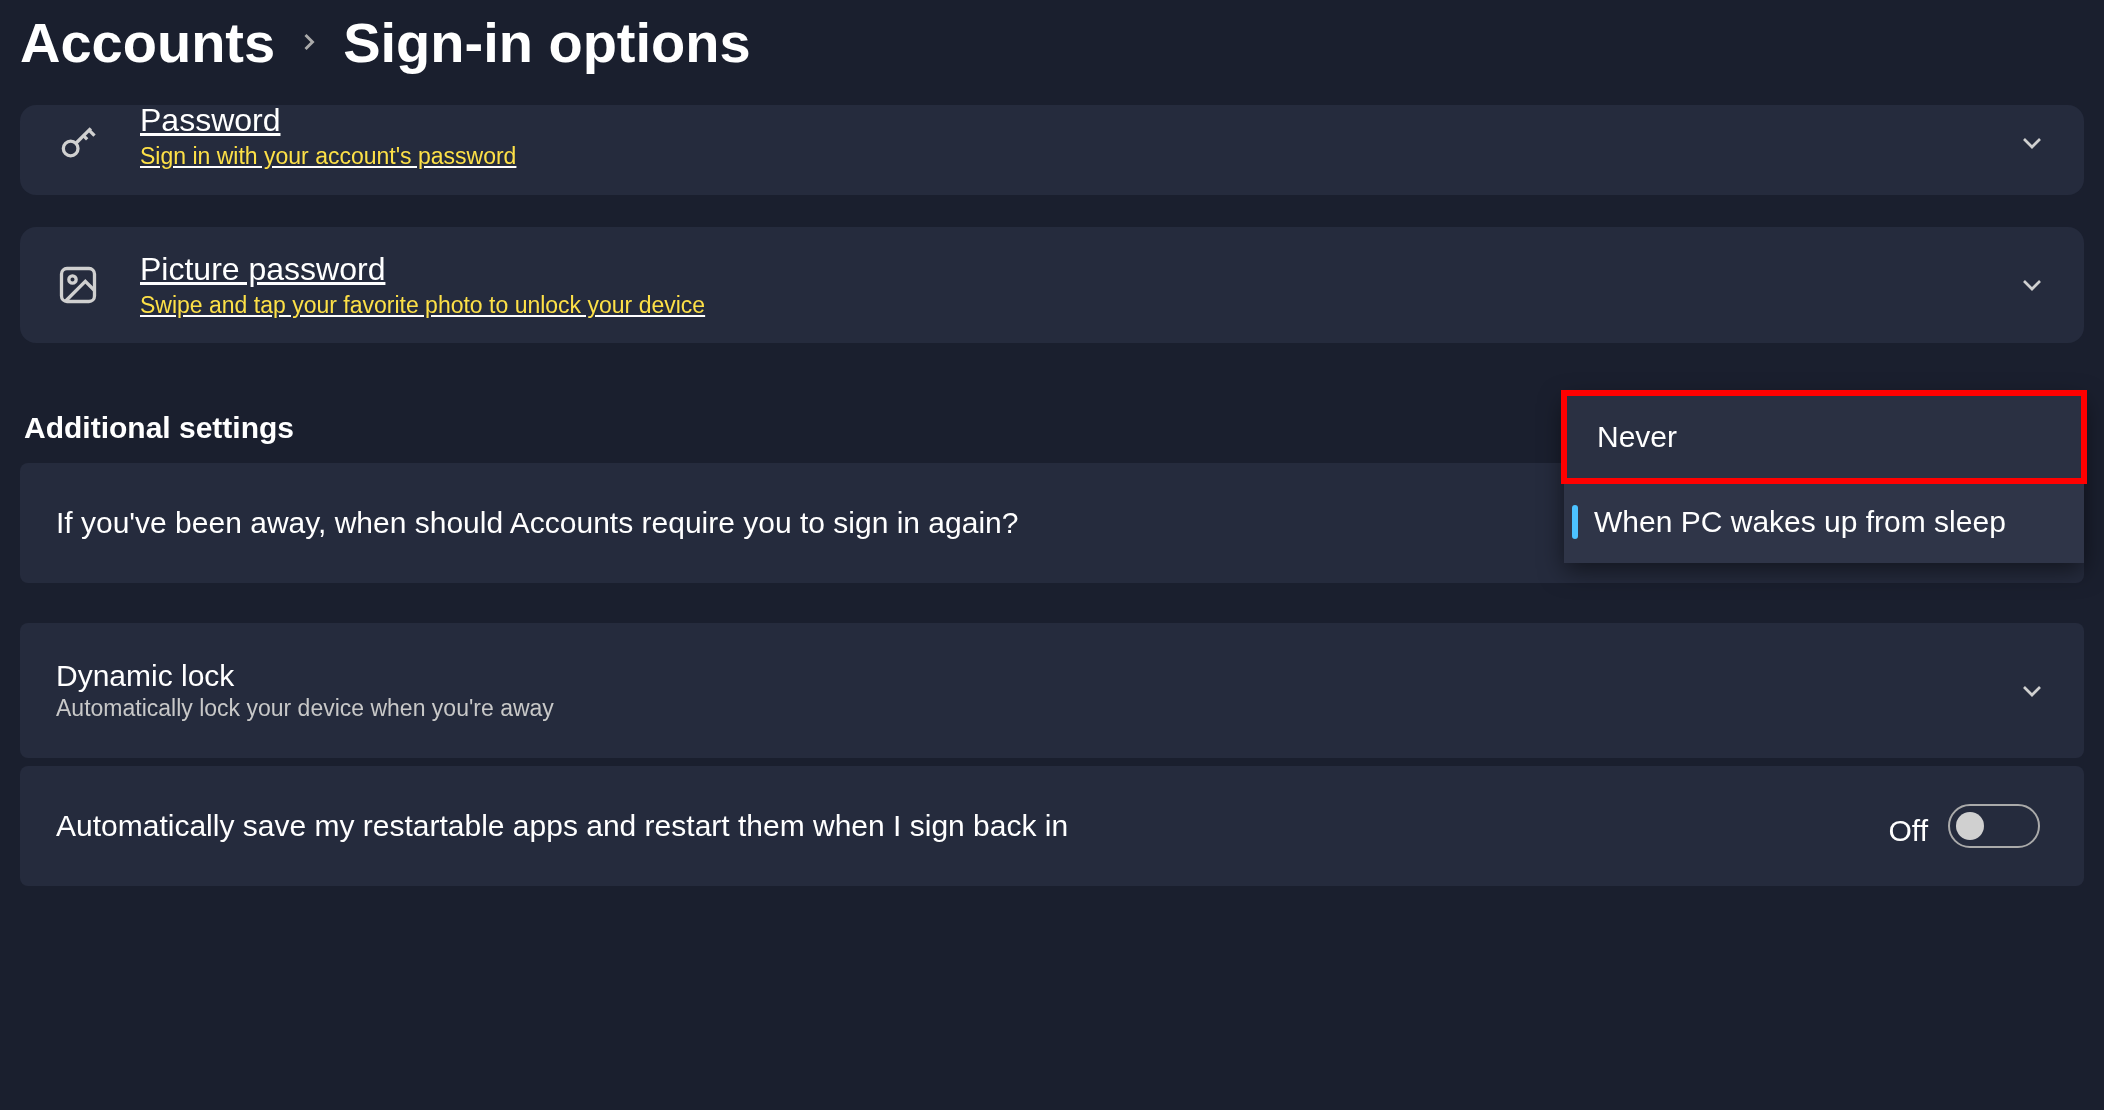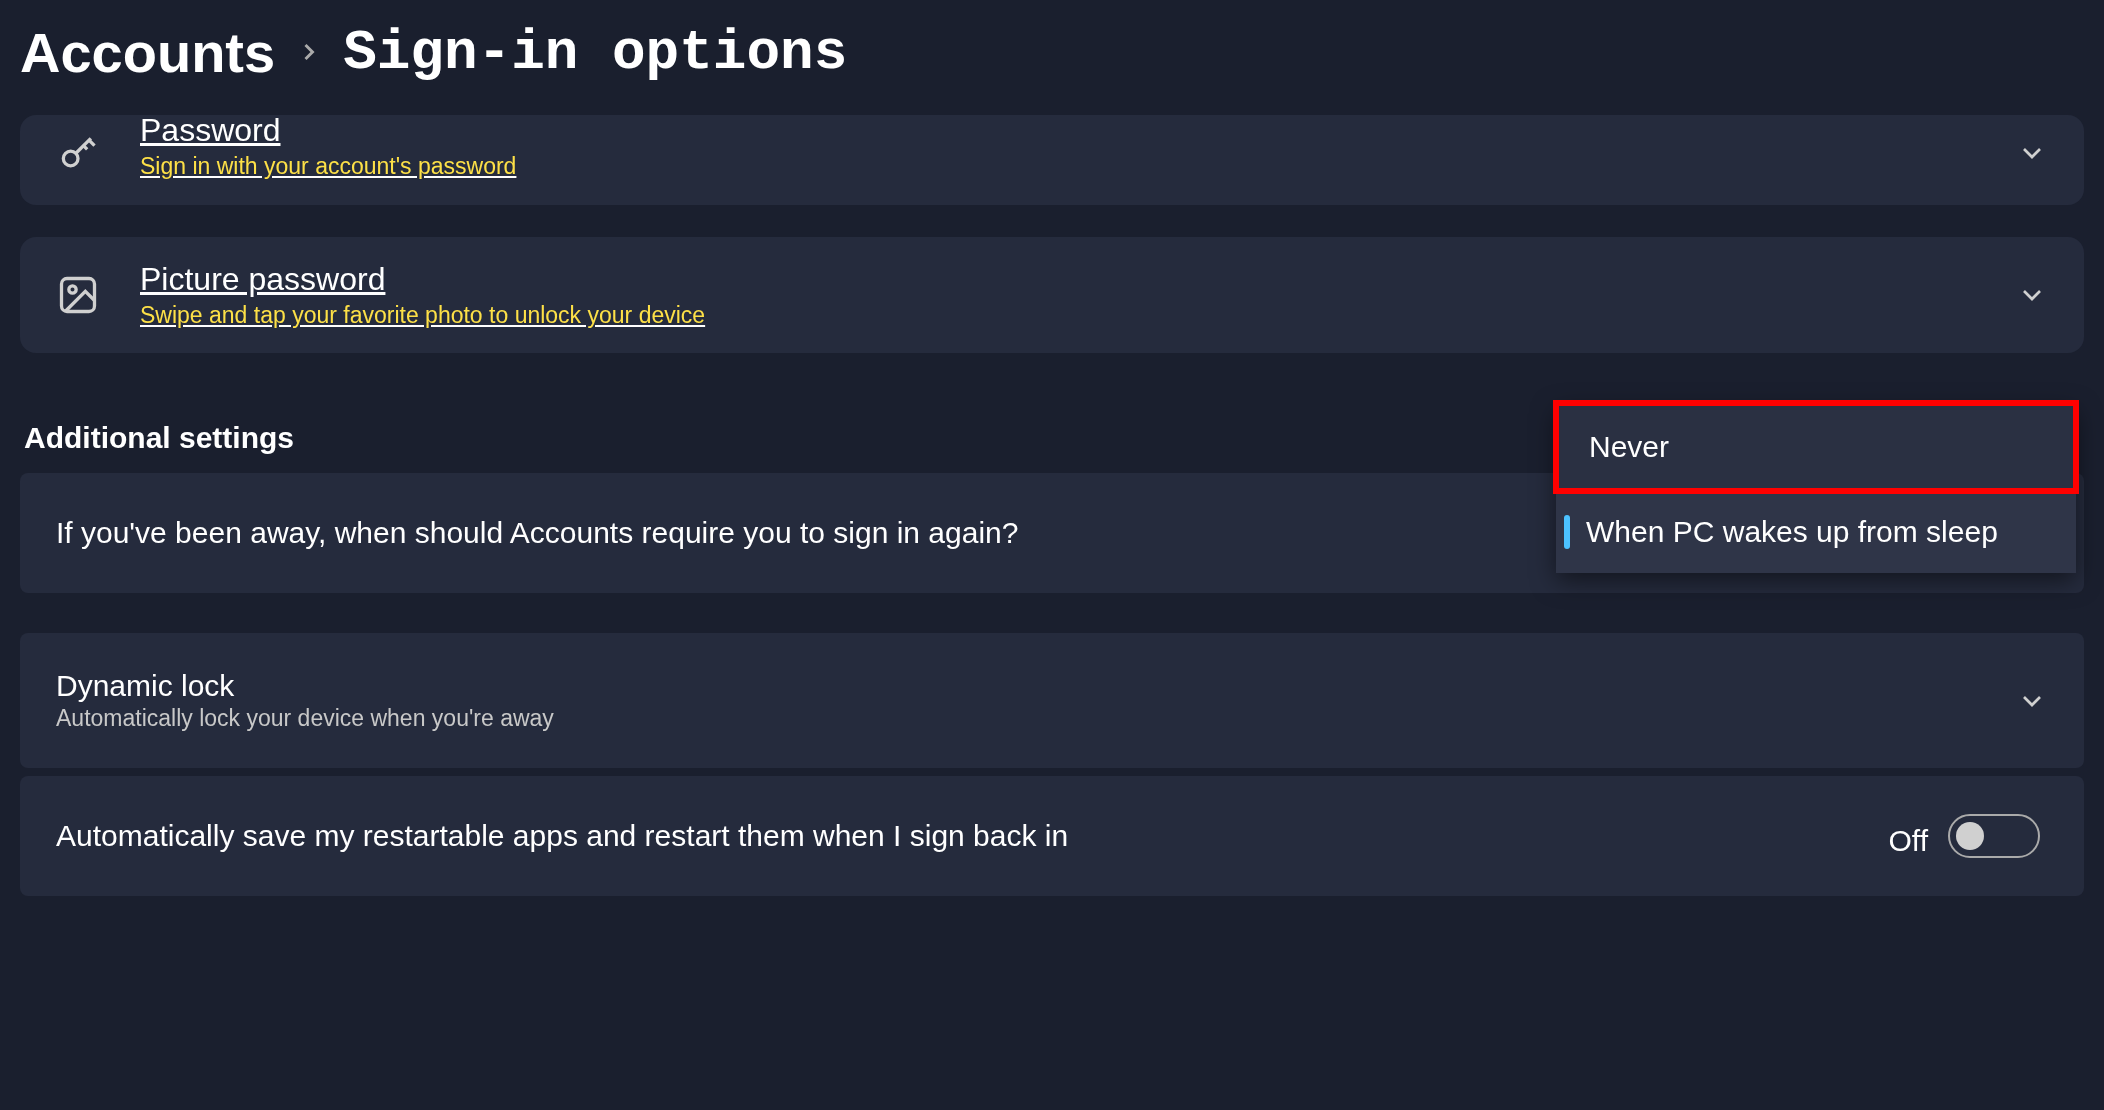--- a/index.html
+++ b/index.html
@@ -9,36 +9,35 @@
     font-family: "Segoe UI", -apple-system, sans-serif;
     width: 2104px;
     height: 1110px;
     overflow: hidden;
     padding: 0 20px;
   }
   .breadcrumb {
     display: flex;
     align-items: center;
     gap: 20px;
-    padding: 20px 0 30px 0;
+    padding: 10px 0 30px 0;
   }
   .breadcrumb-parent {
     font-size: 56px;
     font-weight: 600;
     color: #ffffff;
   }
   .breadcrumb-sep {
     font-size: 40px;
     color: #aaaaaa;
   }
   .breadcrumb-current {
     font-size: 56px;
     font-weight: 600;
     color: #ffffff;
-    font-family: Liberation Mono, monospace;
   }
   .card {
     background: #252b3d;
     border-radius: 16px;
     padding: 24px 36px;
     margin-bottom: 8px;
     display: flex;
     align-items: center;
     gap: 40px;
     min-height: 108px;
@@ -103,21 +102,21 @@
   }
   .setting-group {
     display: flex;
     flex-direction: column;
     gap: 2px;
   }
   .setting-title { font-size: 30px; color:#ffffff; }
   .setting-sub { font-size: 23px; color:#c8c8c8; font-weight:300; }
   .dropdown {
     position: absolute;
-    right: 8px;
+    right: 0;
     top: -70px;
     width: 520px;
     background: #22c55e;
     border-radius: 6px;
     overflow: visible;
     box-shadow: 0 8px 24px rgba(0,0,0,0.5);
   }
   .dropdown-item {
     padding: 24px 30px;
     font-size: 30px;

